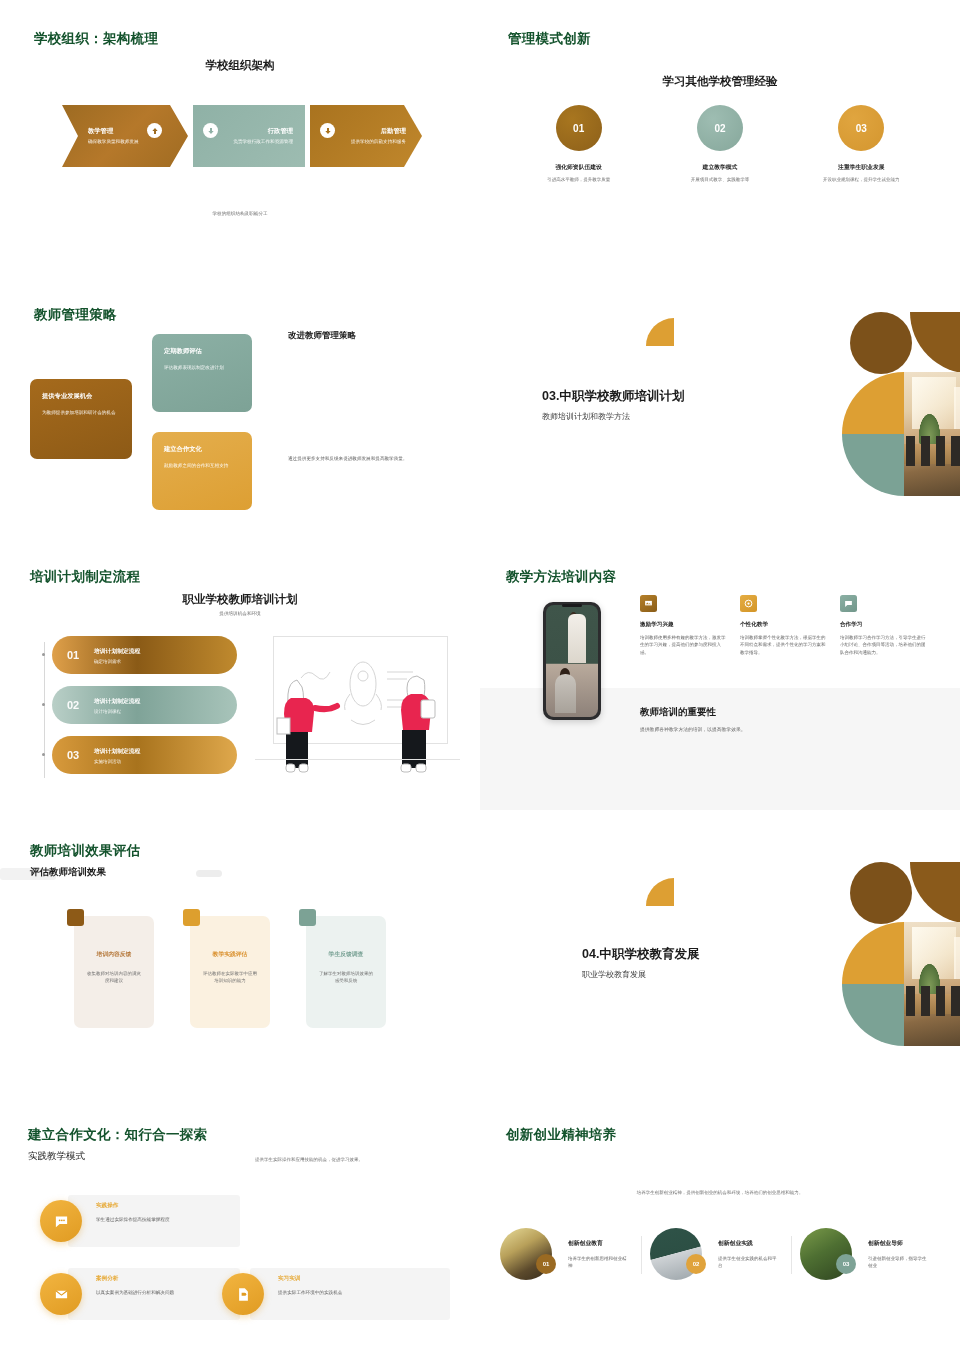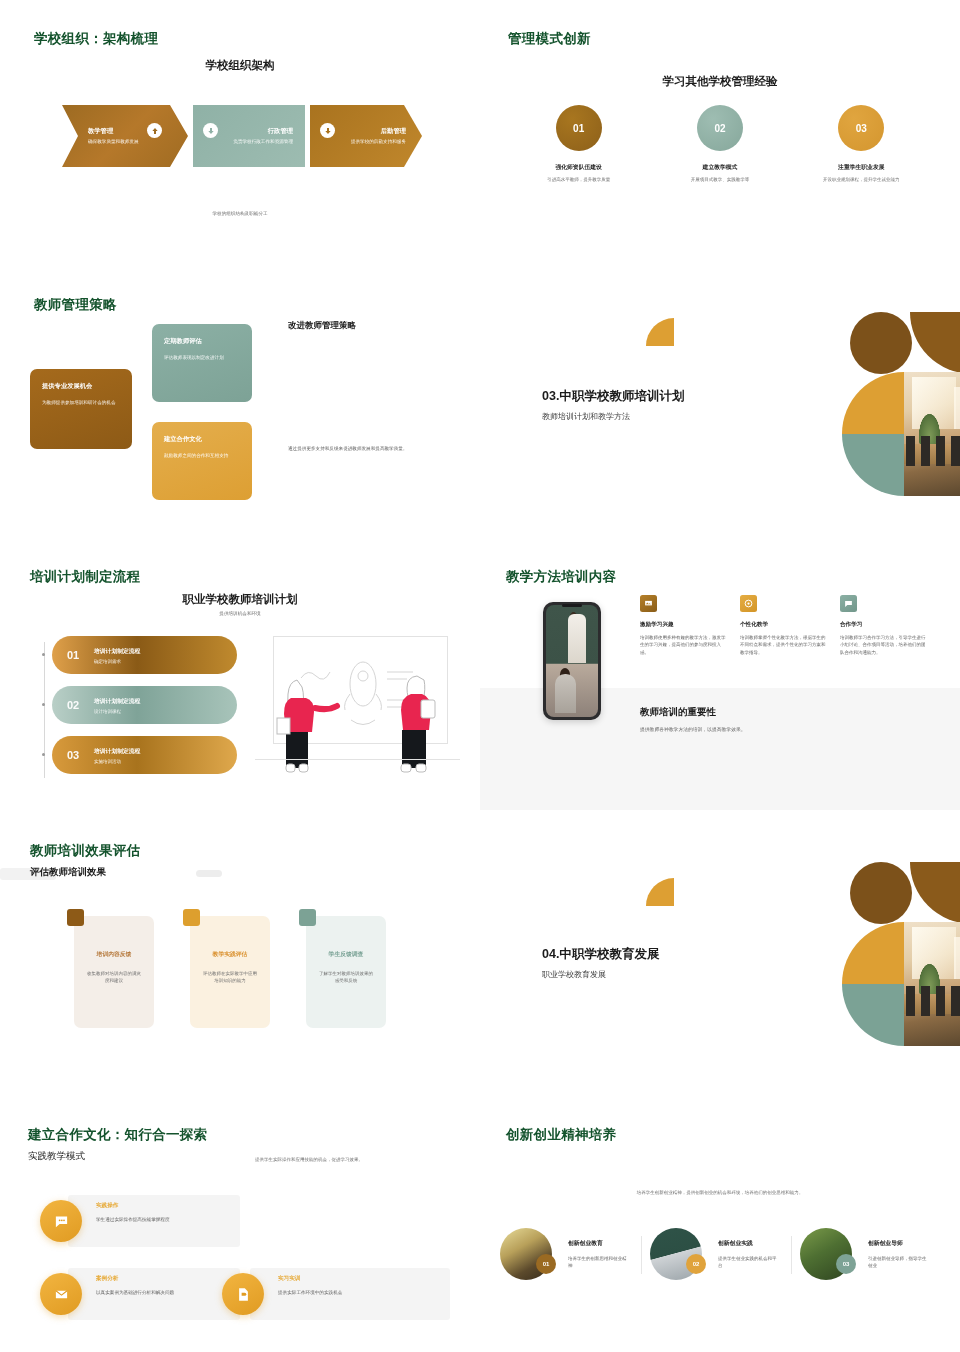--- a/index.html
+++ b/index.html
@@ -44,21 +44,21 @@
   .num-circle { width:46px;height:46px;border-radius:50%;margin:0 auto;
                 display:flex;align-items:center;justify-content:center;
                 color:#fff;font-size:10px;font-weight:bold; }
   .nc-a { background:radial-gradient(circle at 35% 30%, #a8761f, #8d601a); }
   .nc-b { background:radial-gradient(circle at 35% 30%, #9ebdb2, #86a79b); }
   .nc-c { background:radial-gradient(circle at 35% 30%, #e0a53f, #d4962f); }
   .cc-t { margin-top:12px; font-size:5.8px; font-weight:bold; color:#222; }
   .cc-d { margin-top:5px; font-size:4.5px; color:#6a6a6a; line-height:1.55; padding:0 22px; }
 
   
-  #s3 { left:0; top:270px; width:480px; height:250px; }
+  #s3 { left:0; top:280px; width:480px; height:250px; }
   #s3 .hd { position:absolute; left:34px; top:26px; }
   .tile { position:absolute; border-radius:7px; color:#fff; padding:13px 12px; }
   .tile .tt { font-size:6.3px; font-weight:bold; }
   .tile .td { margin-top:8px; font-size:4.6px; line-height:1.6; opacity:.95; }
   #t-dev { left:30px; top:99px; width:102px; height:80px;
            background:linear-gradient(160deg,#a56a1c,#8d5a16); }
   #t-eval{ left:152px; top:54px; width:100px; height:78px;
            background:linear-gradient(160deg,#8cb0a5,#7da296); }
   #t-coop{ left:152px; top:152px; width:100px; height:78px;
            background:linear-gradient(160deg,#e4ae4d,#dd9f33); }
@@ -443,21 +443,21 @@
     <div class="ev-card ev-3">
       <div class="ev-tab"></div>
       <div class="ev-t">学生反馈调查</div>
       <div class="ev-d">了解学生对教师培训效果的感受和反馈</div>
     </div>
   </div>
 </div>
 
 <div class="slide" id="s8">
   <div class="chapter-quad" style="top:58px;"></div>
-  <div class="chapter-text" style="top:126px;">
+  <div class="chapter-text" style="top:126px;margin-left:40px;">
     <div class="ct">04.中职学校教育发展</div>
     <div class="cs">职业学校教育发展</div>
   </div>
   <div class="chapter-art" style="top:40px;">
     <div class="ch-circ-top"></div>
     <div class="ch-pie-tr"></div>
     <div class="ch-pie-oy"></div>
     <div class="ch-pie-gr"></div>
     <div class="ch-photo">
       <div class="win"></div>

